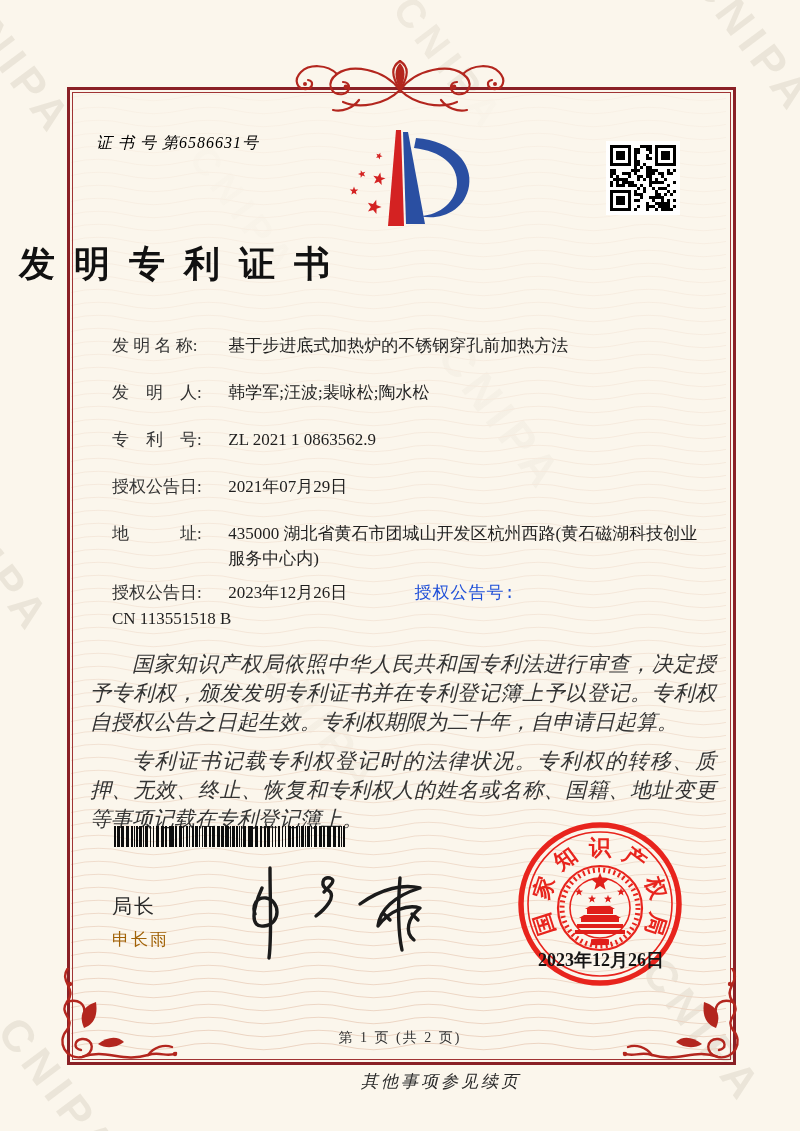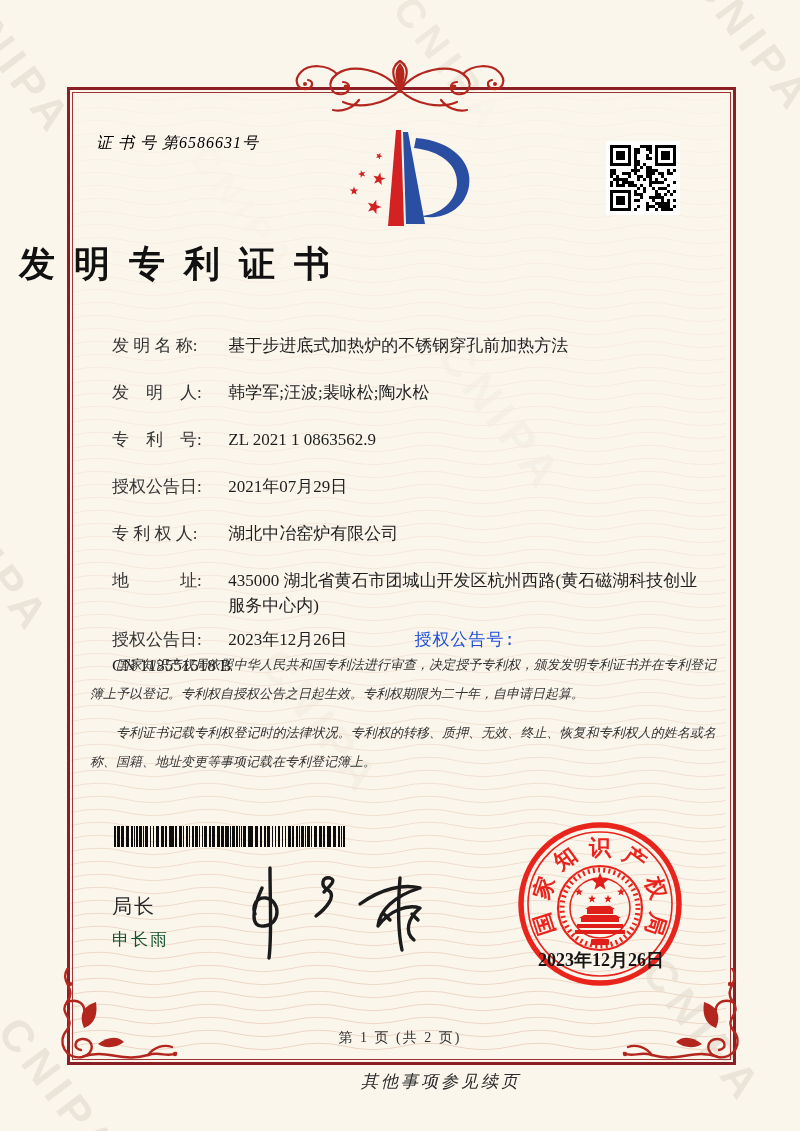--- a/index.html
+++ b/index.html
@@ -31,31 +31,31 @@
   
   .fields{position:absolute;left:104px;top:333px;width:600px;font-size:17px;line-height:25px;}
   .frow{margin-bottom:22px;margin-left:8px;}
   .frow.addr{margin-bottom:9px;}
   .flabel{display:inline-block;width:112px;color:#333;vertical-align:top;white-space:pre;}
   .fvalue{display:inline-block;color:#1f1f1f;vertical-align:top;max-width:472px;}
   .grant-row .fvalue{width:182px;}
   .grant-row .flabel2{display:inline-block;width:110px;color:#1d4ed8;letter-spacing:1px;font-family:Liberation Mono, monospace;}
 
   
-  .paras{position:absolute;left:90px;top:650px;width:626px;font-size:13px;line-height:29px;
+  .paras{position:absolute;left:90px;top:650px;width:626px;font-size:21px;line-height:29px;
          color:#333;font-style:italic;text-align:justify;}
   .paras p{margin:0 0 10px 0;text-indent:2em;}
 
   
   .barcode-svg{position:absolute;left:114px;top:826px;}
 
   
   .issuer-title{position:absolute;left:112px;top:893px;font-size:20px;letter-spacing:2px;color:#2a2a2a;
                 font-family:"Liberation Sans","DejaVu Sans",sans-serif;}
-  .issuer-name{position:absolute;left:112px;top:928px;font-size:17px;letter-spacing:2px;color:#14532d;
+  .issuer-name{position:absolute;left:112px;top:928px;font-size:17px;letter-spacing:2px;color:#a16207;
                font-family:"Liberation Sans","DejaVu Sans",sans-serif;}
   .sign-svg{position:absolute;left:228px;top:852px;}
 
   
   .seal-svg{position:absolute;left:516px;top:818px;}
   .seal-date{position:absolute;left:538px;top:948px;width:126px;text-align:center;
              font-size:18px;font-weight:600;color:#141414;letter-spacing:0;}
 
   
   .page-info{position:absolute;left:0;top:1029px;width:800px;text-align:center;
@@ -321,24 +321,20 @@
       <span class="fvalue">韩学军;汪波;裴咏松;陶水松</span>
     </div>
     <div class="frow">
       <span class="flabel">专　利　号:</span>
       <span class="fvalue">ZL 2021 1 0863562.9</span>
     </div>
     <div class="frow">
       <span class="flabel">授权公告日:</span>
       <span class="fvalue">2021年07月29日</span>
     </div>
-    <div class="frow">
-      <span class="flabel">专 利 权 人:</span>
-      <span class="fvalue">湖北中冶窑炉有限公司</span>
-    </div>
     <div class="frow addr">
       <span class="flabel">地　　　址:</span>
       <span class="fvalue" style="width:472px;">435000 湖北省黄石市团城山开发区杭州西路(黄石磁湖科技创业服务中心内)</span>
     </div>
     <div class="frow grant-row">
       <span class="flabel">授权公告日:</span>
       <span class="fvalue">2023年12月26日</span>
       <span class="flabel2">授权公告号:</span>
       <span class="fvalue">CN 113551518 B</span>
     </div>

